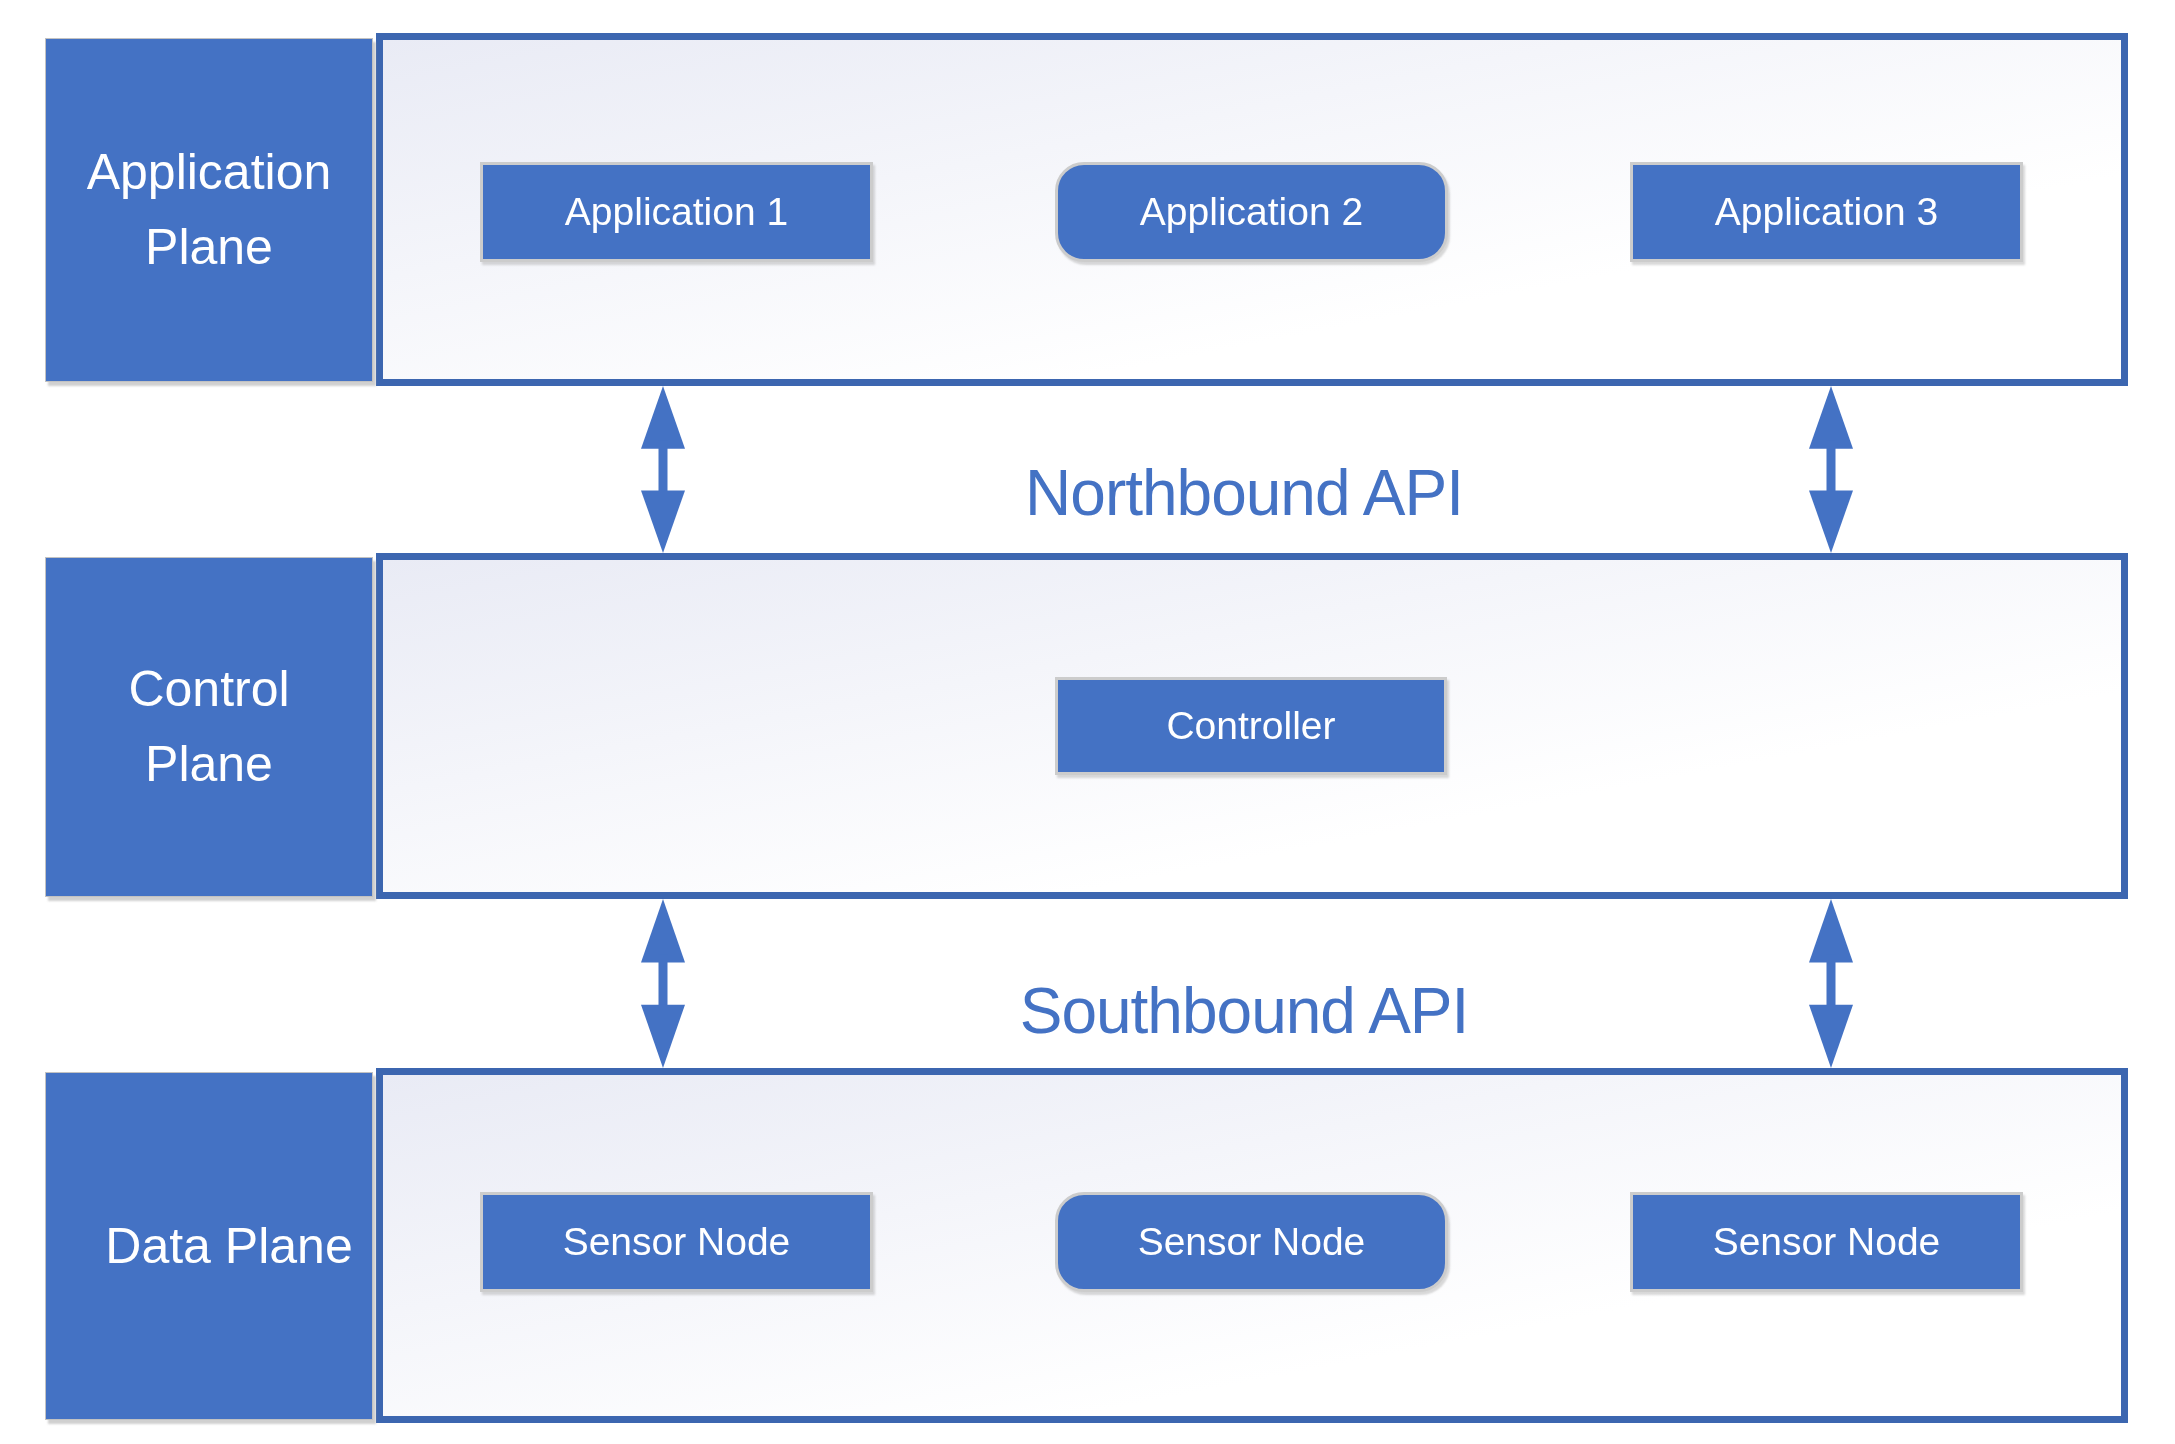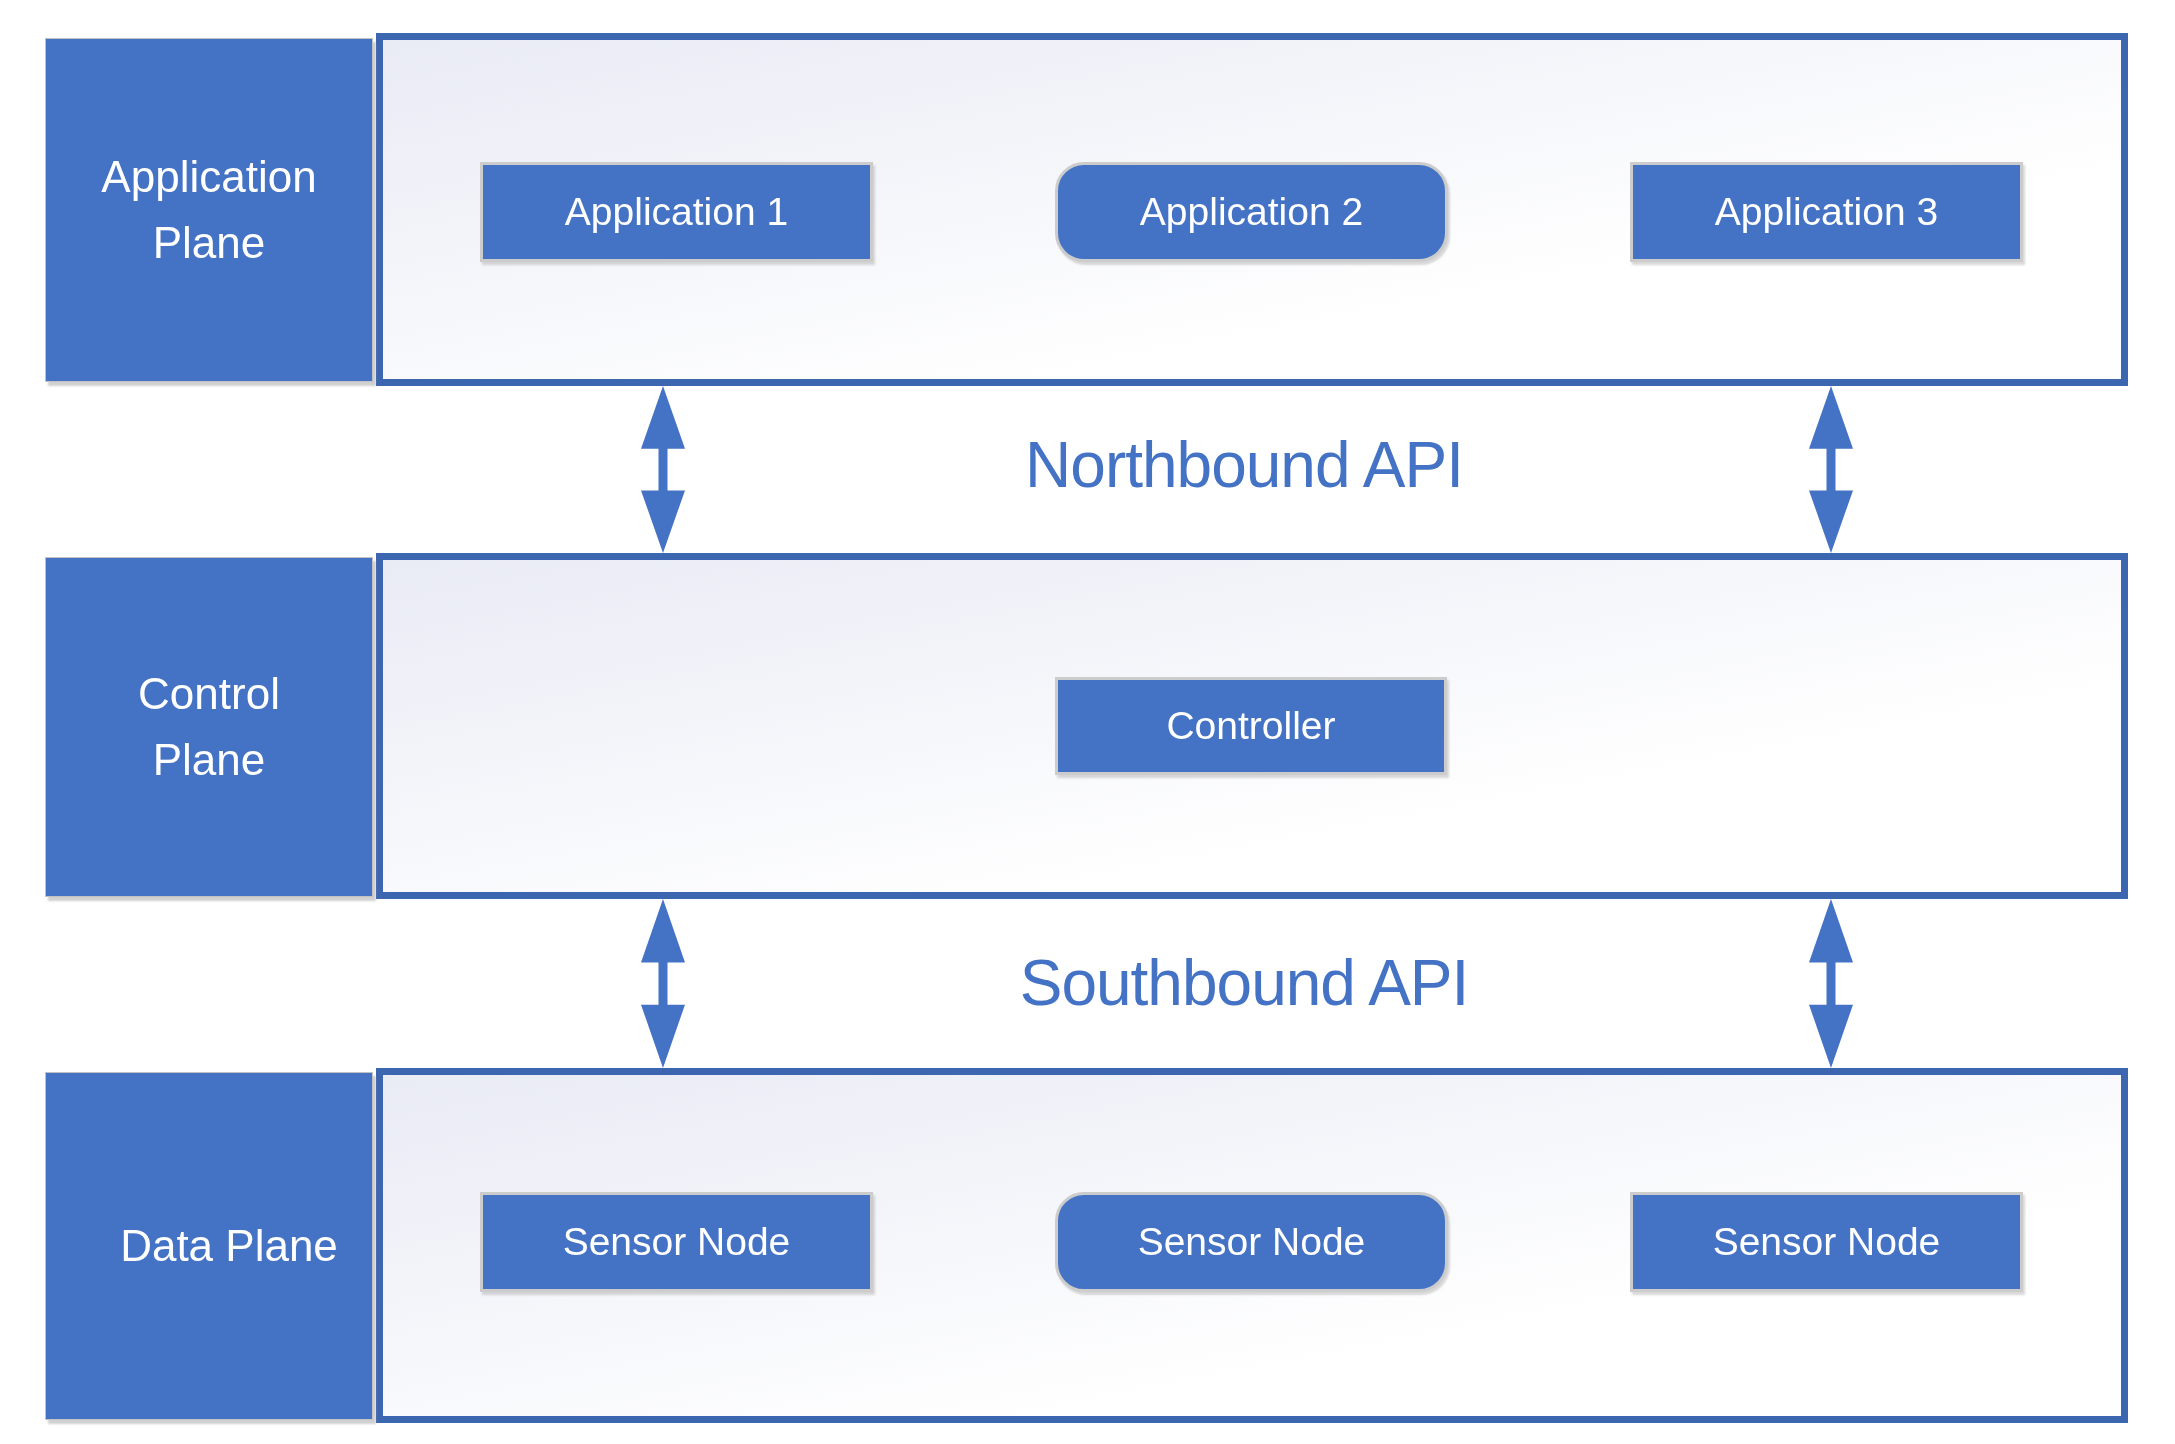--- a/index.html
+++ b/index.html
@@ -34,21 +34,21 @@
   
   .plane-label {
     position: absolute;
     left: 45px;
     width: 328px;
     box-sizing: border-box;
     background: var(--accent, #4472C4);
     border: 1px solid var(--label-border, #C2C2C2);
     box-shadow: 3px 4px 2px rgba(150,150,150,0.45);
     color: var(--node-text, #ffffff);
-    font-size: 44px;
+    font-size: 50px;
     line-height: 1.5;
     display: flex;
     flex-direction: column;
     justify-content: center;
     align-items: center;
     text-align: center;
   }
   .plane-label.app     { top: 38px;   height: 344px; }
   .plane-label.control { top: 557px;  height: 340px; }
   .plane-label.data    { top: 1072px; height: 348px; padding-left: 40px; }
@@ -90,20 +90,21 @@
 
   
   .api-label {
     position: absolute;
     left: 1244px;
     transform: translateX(-50%);
     color: var(--api-text, #4472C4);
     font-size: 64px;
     letter-spacing: -1px;
     white-space: nowrap;
+    margin-top: 28px;
   }
   .api-label.north { top: 428px; }
   .api-label.south { top: 946px; }
 </style>
 </head>
 <body>
 
 <div class="canvas">
 
   <div class="container app"></div>

